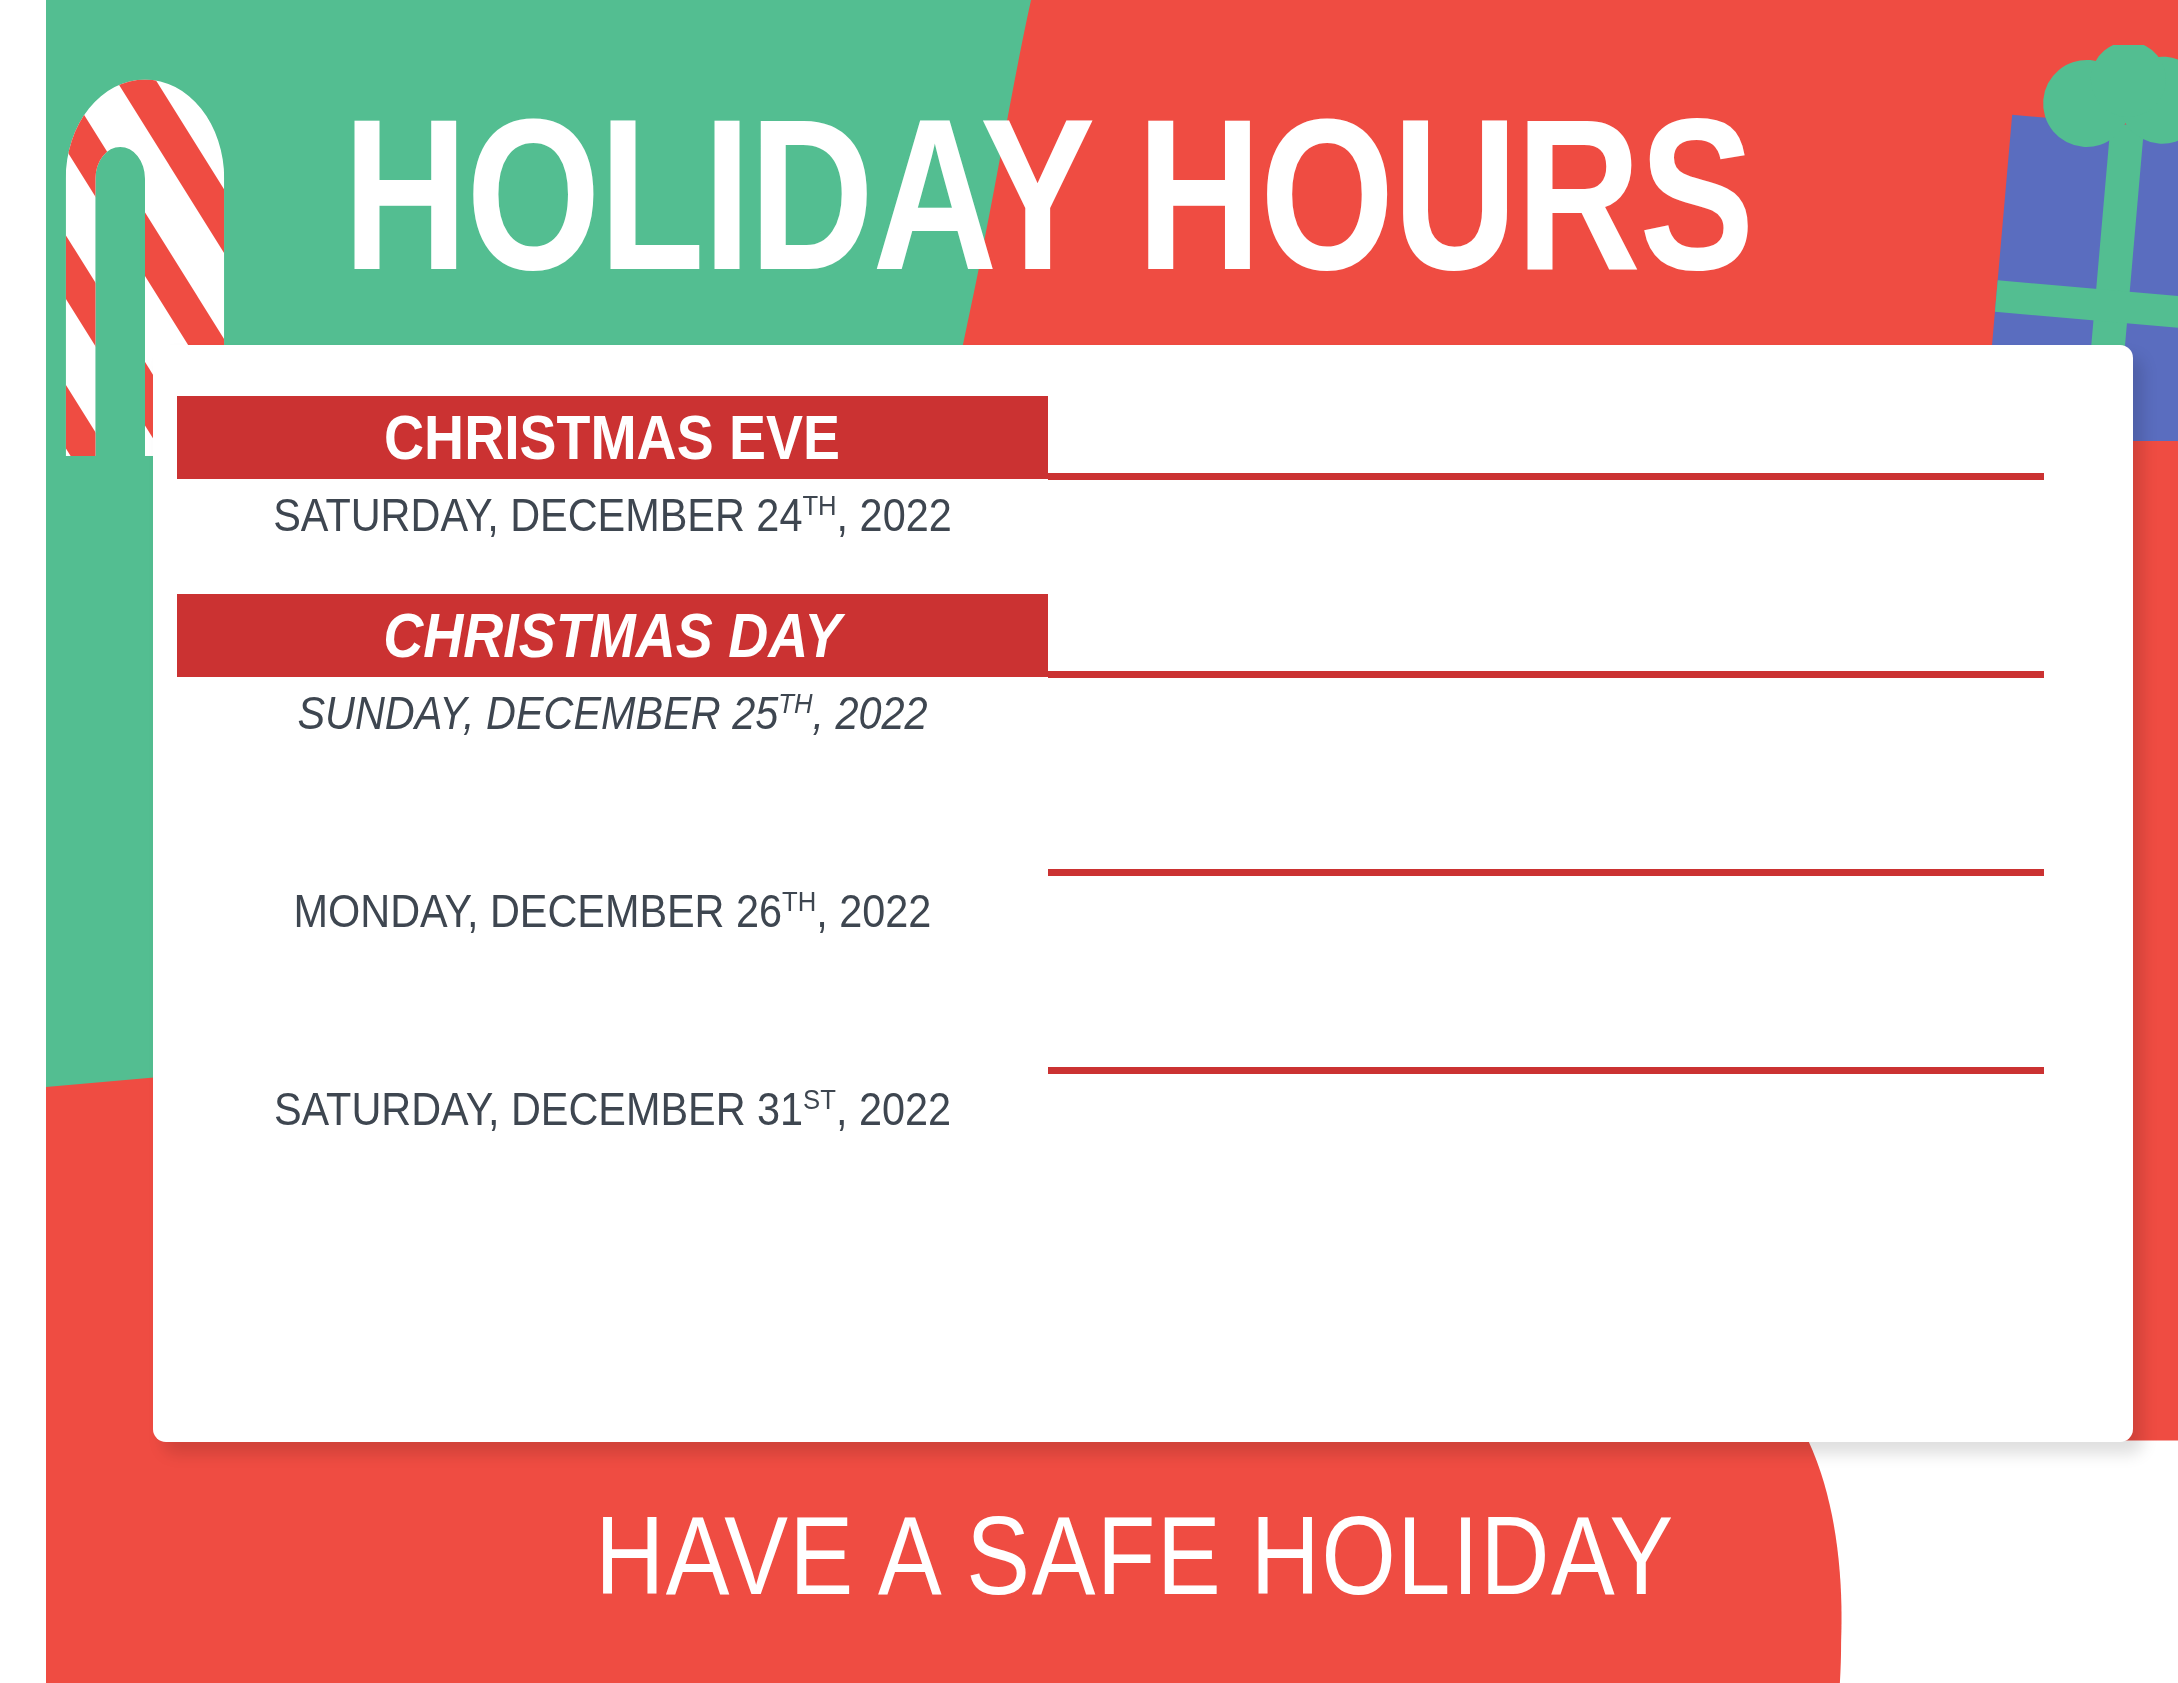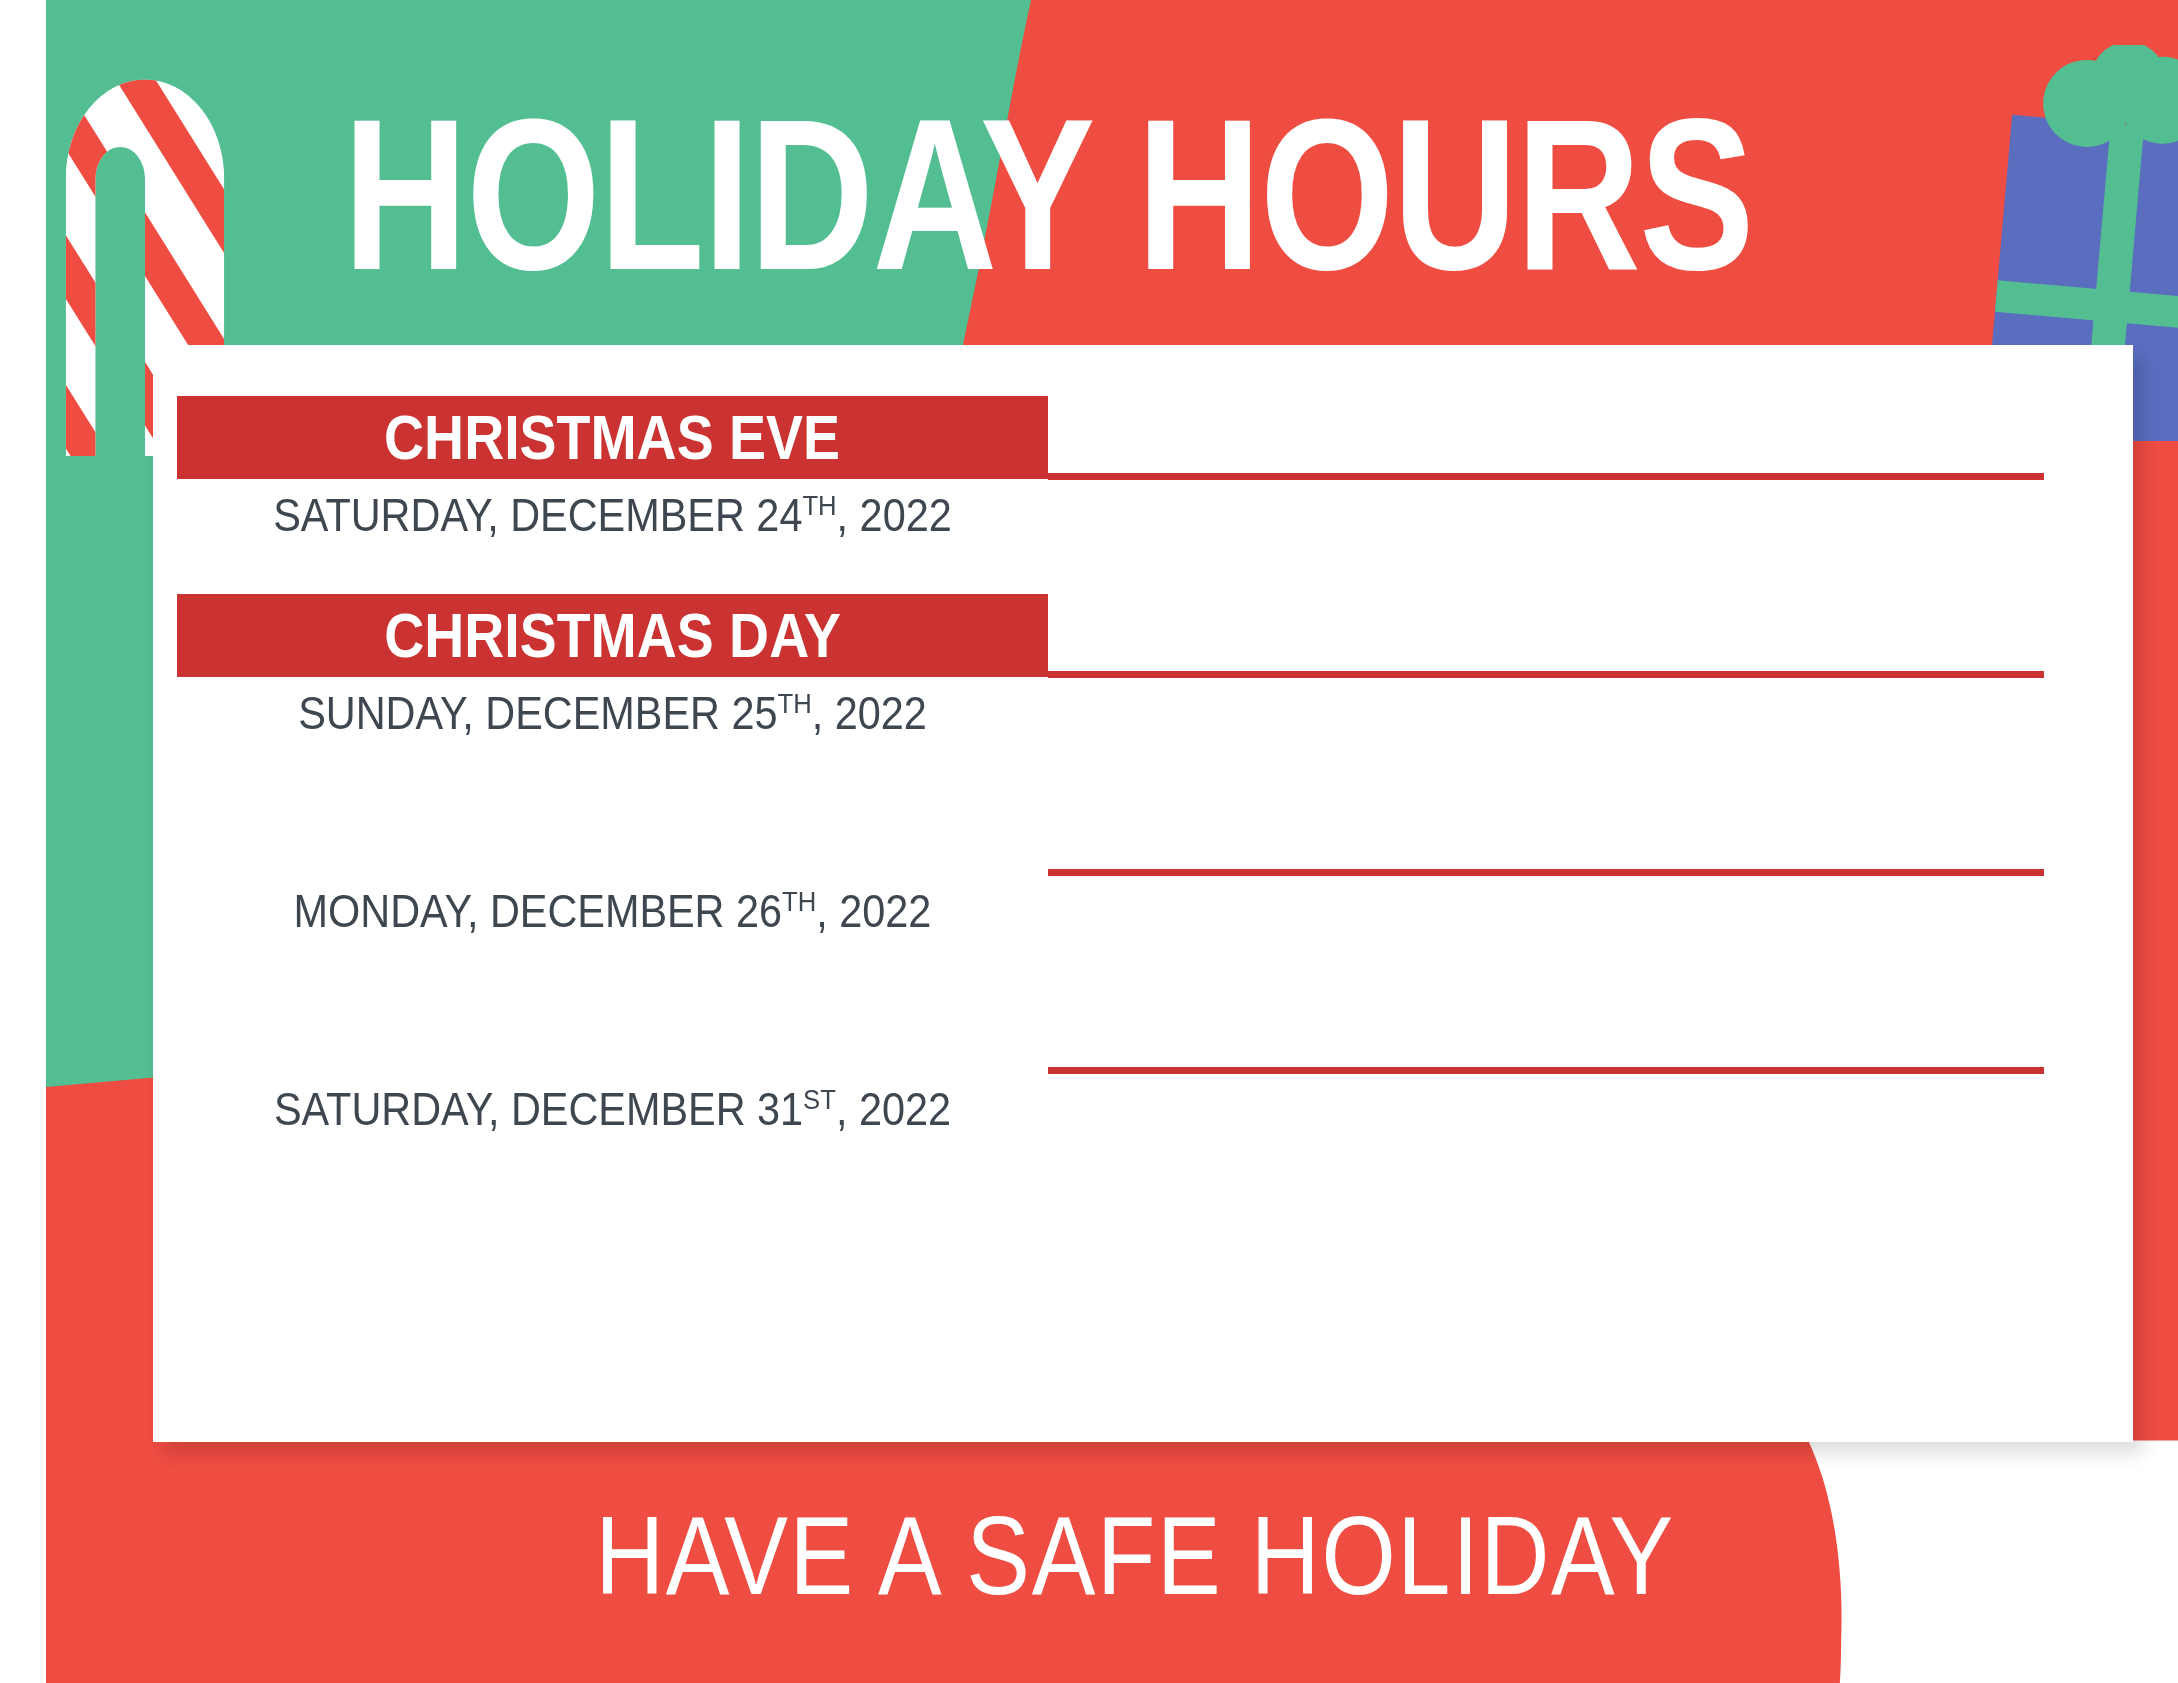--- a/index.html
+++ b/index.html
@@ -30,27 +30,28 @@
   }
   .candycane{position:absolute;left:-10px;top:30px;width:317px;height:426px;}
   .giftbox{position:absolute;left:1935px;top:45px;width:267px;height:396px;}
 
   
   .card{
     position:absolute;left:107px;top:345px;
     width:1980px;height:1097px;
     background:#ffffff;
     box-shadow:10px 12px 16px rgba(0,0,0,.13);
+    border-radius:13px;
   }
 
   .rows{position:absolute;left:0;top:0;width:1980px;height:1097px;}
 
   .row{position:absolute;left:0;width:1980px;height:147px;}
   .row-0{top:51px;}
-  .row-1{top:249px;}
+  .row-1{top:249px;font-style:italic;}
   .row-2{top:447px;}
   .row-3{top:645px;}
   .row-4{top:844px;}
 
   .banner{
     position:absolute;left:24px;top:0;
     width:871px;height:83px;
     background:#CB3232;
     display:flex;align-items:center;justify-content:center;
   }

